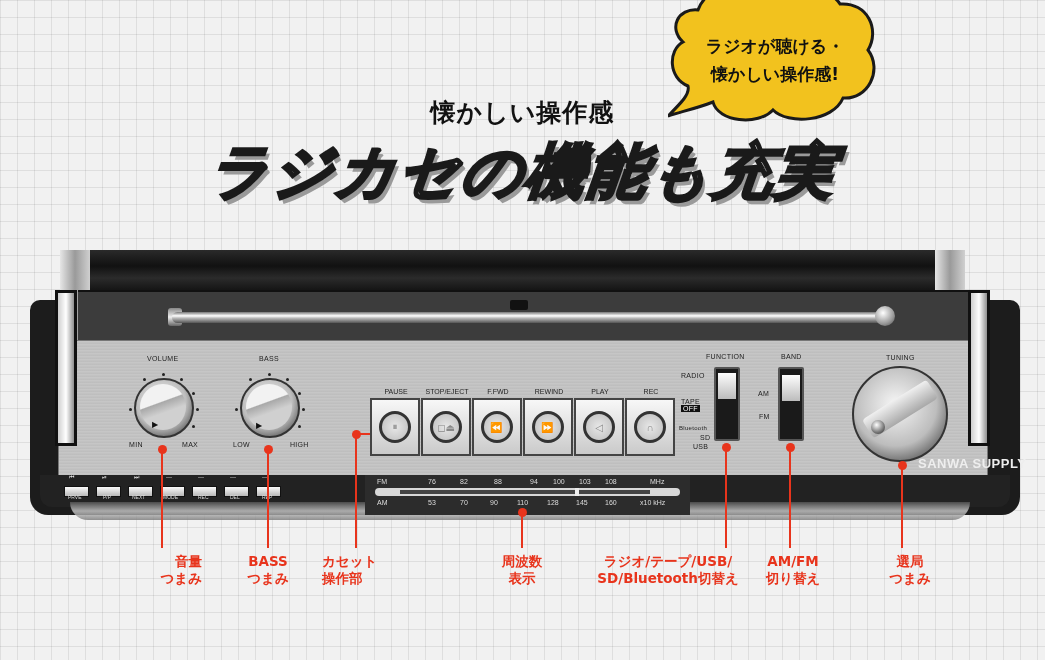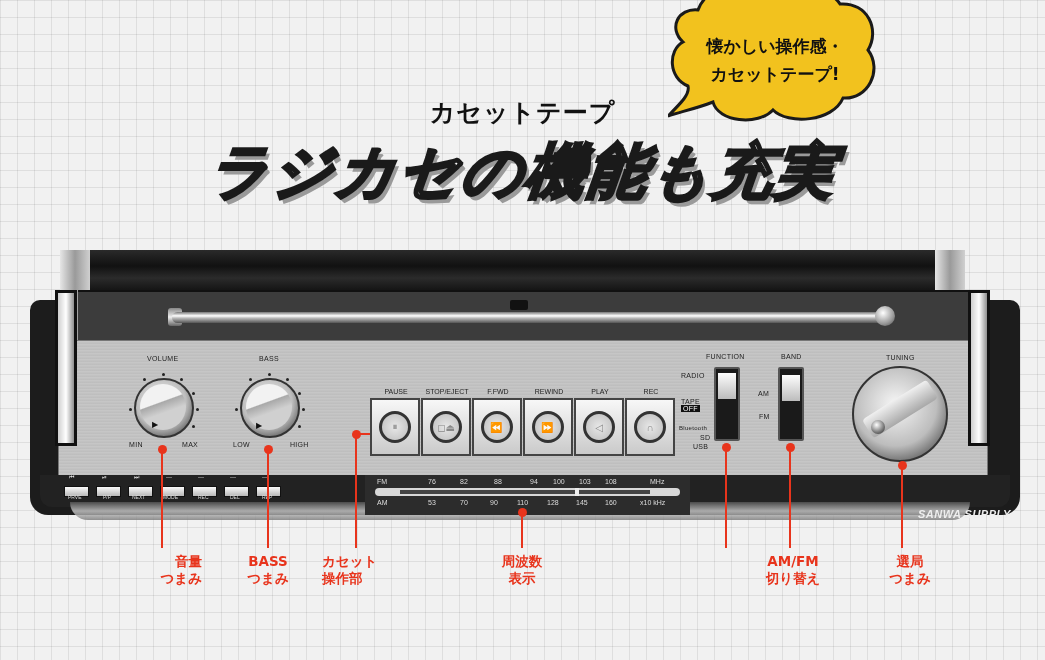--- a/index.html
+++ b/index.html
@@ -45,32 +45,32 @@
   .dial-inner{position:absolute;left:400px;top:490px;width:250px;height:4px;background:#444;}
   .slider{position:absolute;width:22px;height:70px;background:#1a1a1a;border:2px solid #555;border-radius:2px;}
   .slider .cap{position:absolute;left:2px;width:18px;height:26px;background:linear-gradient(#fdfdfd,#bcbcbc);}
   .mini-btn{position:absolute;top:486px;width:23px;height:9px;background:linear-gradient(#fafafa,#b8b8b8);border:1px solid #111;}
   .mini-lbl{position:absolute;top:482px;font-size:5px;color:#ddd;}
   .mini-icon{position:absolute;top:474px;font-size:6px;color:#ddd;}
   
   .leader{position:absolute;width:2px;background:#e8341c;}
   .leader-dot{position:absolute;width:9px;height:9px;border-radius:50%;background:#e8341c;}
   .callout{position:absolute;top:553px;text-align:center;font-size:13.5px;line-height:17px;color:#e8341c;font-family:"DejaVu Sans",sans-serif;font-weight:bold;}
-  .brand{position:absolute;left:918px;top:508px;font-size:11px;color:#eee;font-weight:bold;font-style:italic;letter-spacing:.5px;}
+  .brand{position:absolute;left:918px;top:456px;font-size:13px;color:#eee;font-weight:bold;letter-spacing:.5px;}
 </style>
 </head>
 <body>
 
 <svg id="bubble" class="abs" viewBox="0 0 210 140" width="210" height="140">
   <path d="M30,20 C40,-8 80,-6 95,8 C110,-6 160,-6 172,14 C200,12 212,40 200,60 C215,80 200,110 175,108 C165,132 120,135 105,120 C90,136 50,132 45,112 C30,118 12,122 0,126 C14,112 22,104 20,96 C0,88 0,60 15,52 C0,38 10,18 30,20 Z" fill="#f2c21e" stroke="#1a1a1a" stroke-width="3"></path>
 </svg>
-<div class="bubble-text" style="top:35px;">懐かしい操作感・</div>
-<div class="bubble-text" style="top:63px;">カセットテープ!</div>
-
-<div class="abs sub-title">カセットテープ</div>
+<div class="bubble-text" style="top:35px;">ラジオが聴ける・</div>
+<div class="bubble-text" style="top:63px;">懐かしい操作感!</div>
+
+<div class="abs sub-title">懐かしい操作感</div>
 <div class="abs main-title">ラジカセの機能も充実</div>
 
 <div class="abs body-dark"></div>
 <div class="abs lid"></div>
 <div class="abs lid-side" style="left:60px;"></div>
 <div class="abs lid-side" style="left:935px;"></div>
 <div class="abs antenna-bay"></div>
 <div class="abs antenna-tip"></div>
 <div class="abs antenna"></div>
 <div class="abs antenna-ball"></div>
@@ -231,20 +231,22 @@
   </div>
 <div class="callout" style="left:322px;width:72px;text-align:left;">
     <div>カセット</div>
     <div>操作部</div>
   </div>
 <div class="callout" style="left:482px;width:80px;">
     <div>周波数</div>
     <div>表示</div>
   </div>
 <div class="callout" style="left:580px;width:176px;">
+    <div>ラジオ/テープ/USB/</div>
+    <div>SD/Bluetooth切替え</div>
   </div>
 <div class="callout" style="left:755px;width:76px;">
     <div>AM/FM</div>
     <div>切り替え</div>
   </div>
 <div class="callout" style="left:872px;width:76px;">
     <div>選局</div>
     <div>つまみ</div>
   </div>
 

